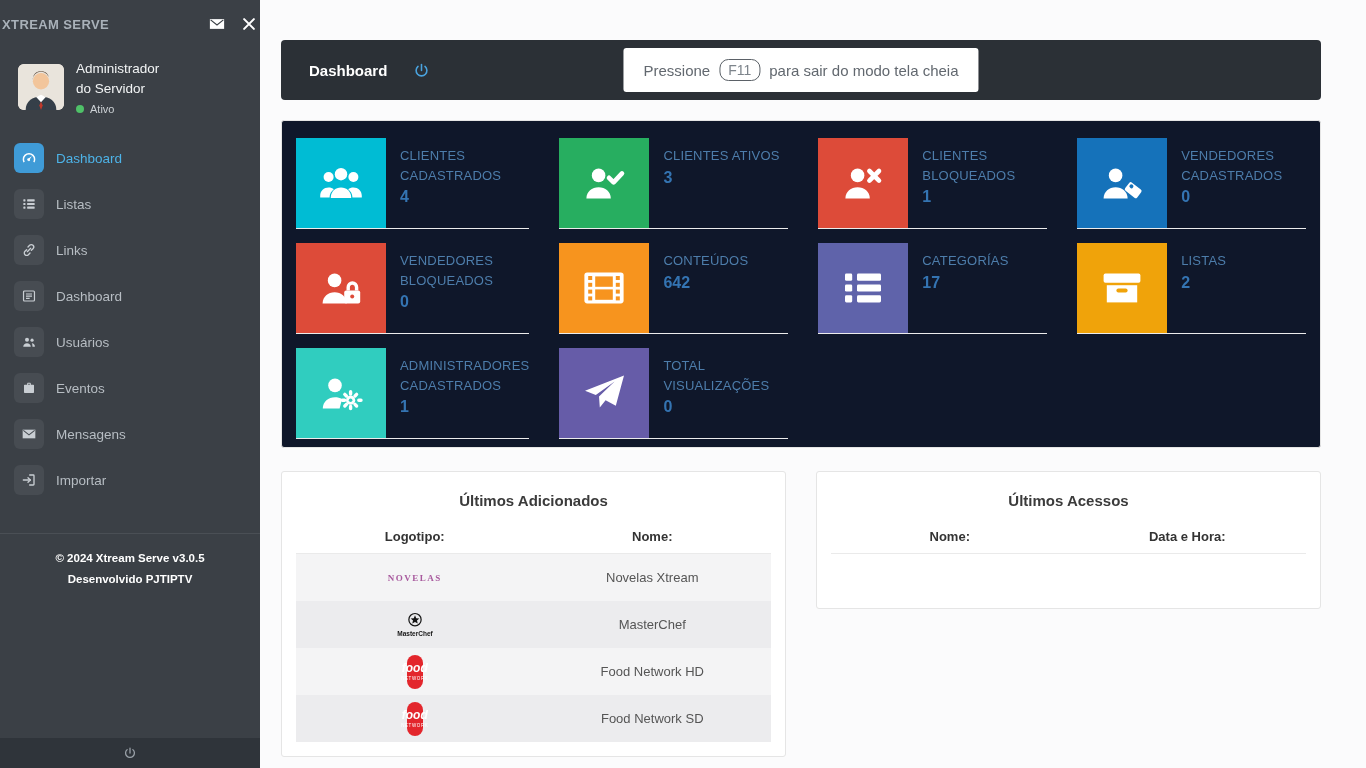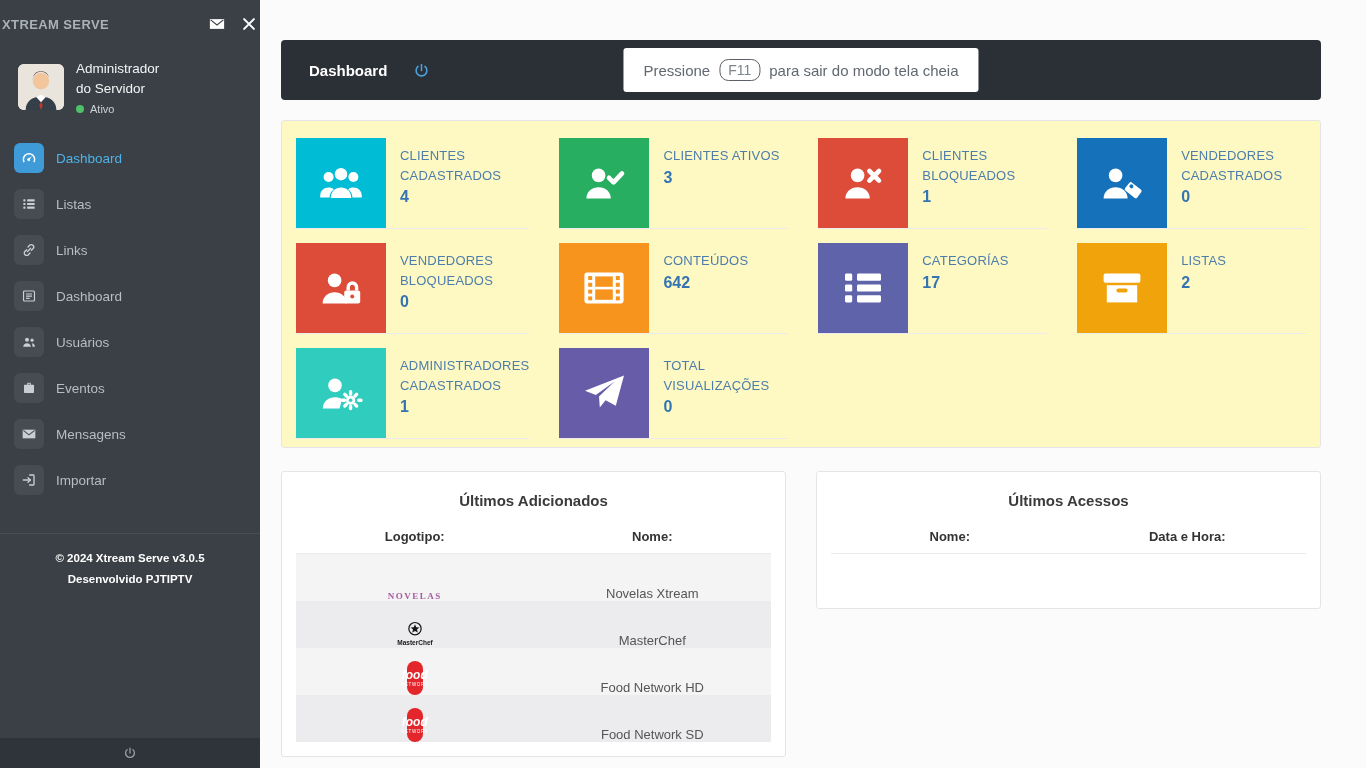--- a/index.html
+++ b/index.html
@@ -42,37 +42,37 @@
   .topbar{position:relative;height:60px;background:#2b3036;border-radius:4px;display:flex;
           align-items:center;padding:0 28px;box-sizing:border-box}
   .tb-title{color:#fff;font-weight:bold;font-size:15px}
   .tb-power{color:#4aa3df;margin-left:26px;width:17px;height:17px;cursor:pointer}
   .tb-power svg{width:17px;height:17px;display:block}
   .fs-msg{position:absolute;left:50%;top:50%;transform:translate(-50%,-50%);background:#ffffff;
           color:#62686f;font-size:15px;padding:11px 20px;border-radius:3px;white-space:nowrap;
           display:flex;align-items:center;gap:9px}
   .fkey{border:1px solid #5b6167;border-radius:9px;padding:2px 8px;color:#7d848b;font-size:14px}
 
-  .stats-panel{margin-top:20px;background:#fef9c3;border:1px solid #e5e5e5;border-radius:3px;
+  .stats-panel{margin-top:20px;background:#0f172a;border:1px solid #e5e5e5;border-radius:3px;
                padding:17px 14px 8px}
   .stats-grid{display:grid;grid-template-columns:repeat(4,1fr);column-gap:30px;row-gap:14px}
   .tile{display:flex;gap:14px;border-bottom:1px solid #ececec}
   .tile-icon{width:90px;height:90px;min-width:90px;background:var(--c);display:flex;
              align-items:center;justify-content:center}
   .tile-icon svg{width:48px;height:48px;display:block}
   .tile-text{display:flex;flex-direction:column;padding-top:8px}
   .tile-label{font-size:13px;color:#4d7dab;line-height:1.5;letter-spacing:.2px}
   .tile-value{font-size:16px;font-weight:bold;color:#3474b2;margin-top:3px}
 
   .panels-row{display:flex;gap:30px;margin-top:23px;align-items:flex-start}
   .panel{flex:1;background:#fff;border:1px solid #e5e5e5;border-radius:3px;padding:16px 14px 14px}
   .panel-title{margin:4px 0 20px;text-align:center;font-size:15px;font-weight:bold;color:#3b3b3b}
   .thead{display:flex;border-bottom:1px solid #eaeaea;padding-bottom:9px}
   .th{width:50%;text-align:center;font-weight:bold;font-size:13px;color:#333}
-  .trow{display:flex;align-items:flex-end;height:47px}
+  .trow{display:flex;align-items:center;height:47px}
   .trow:nth-child(odd){background:#f4f4f5}
   .trow:nth-child(even){background:#ececee}
   .tcell{width:50%;display:flex;justify-content:center;align-items:center}
   .name-cell{font-size:13px;color:#555}
   .empty-rows{height:40px}
 
   
   .novelas-logo{font-family:"Liberation Serif",serif;font-size:9px;letter-spacing:1.5px;
                 color:#a85a9e;font-weight:bold}
   .mc-logo svg{display:block}

